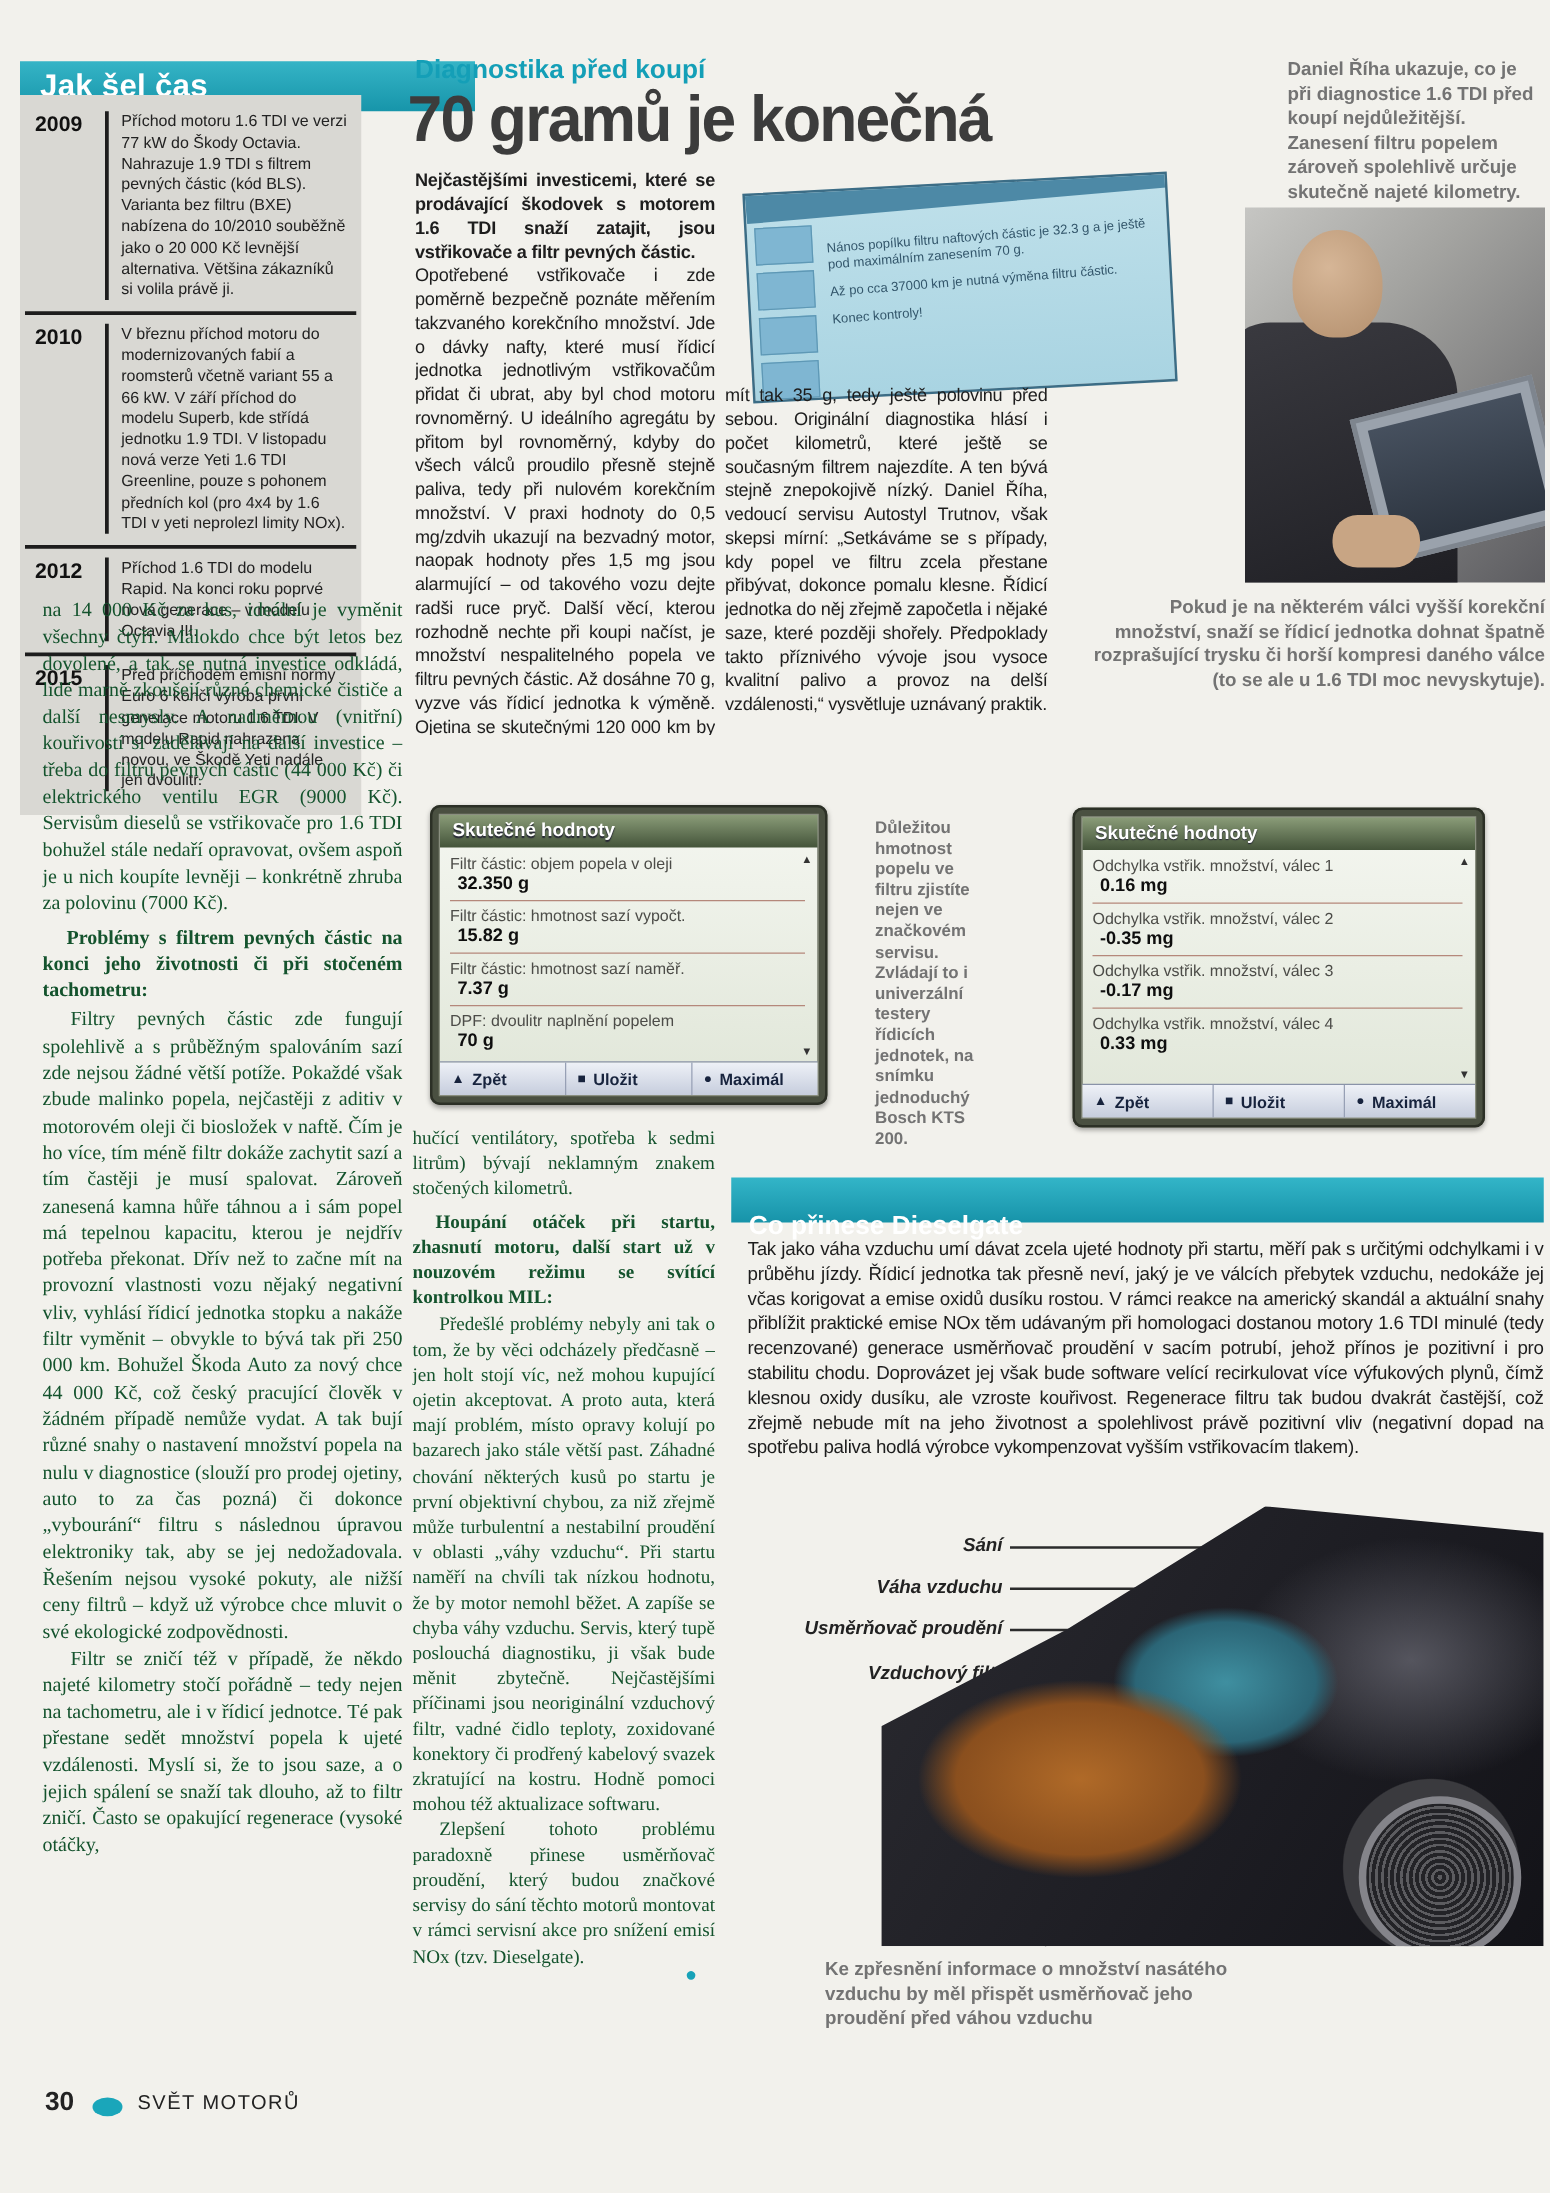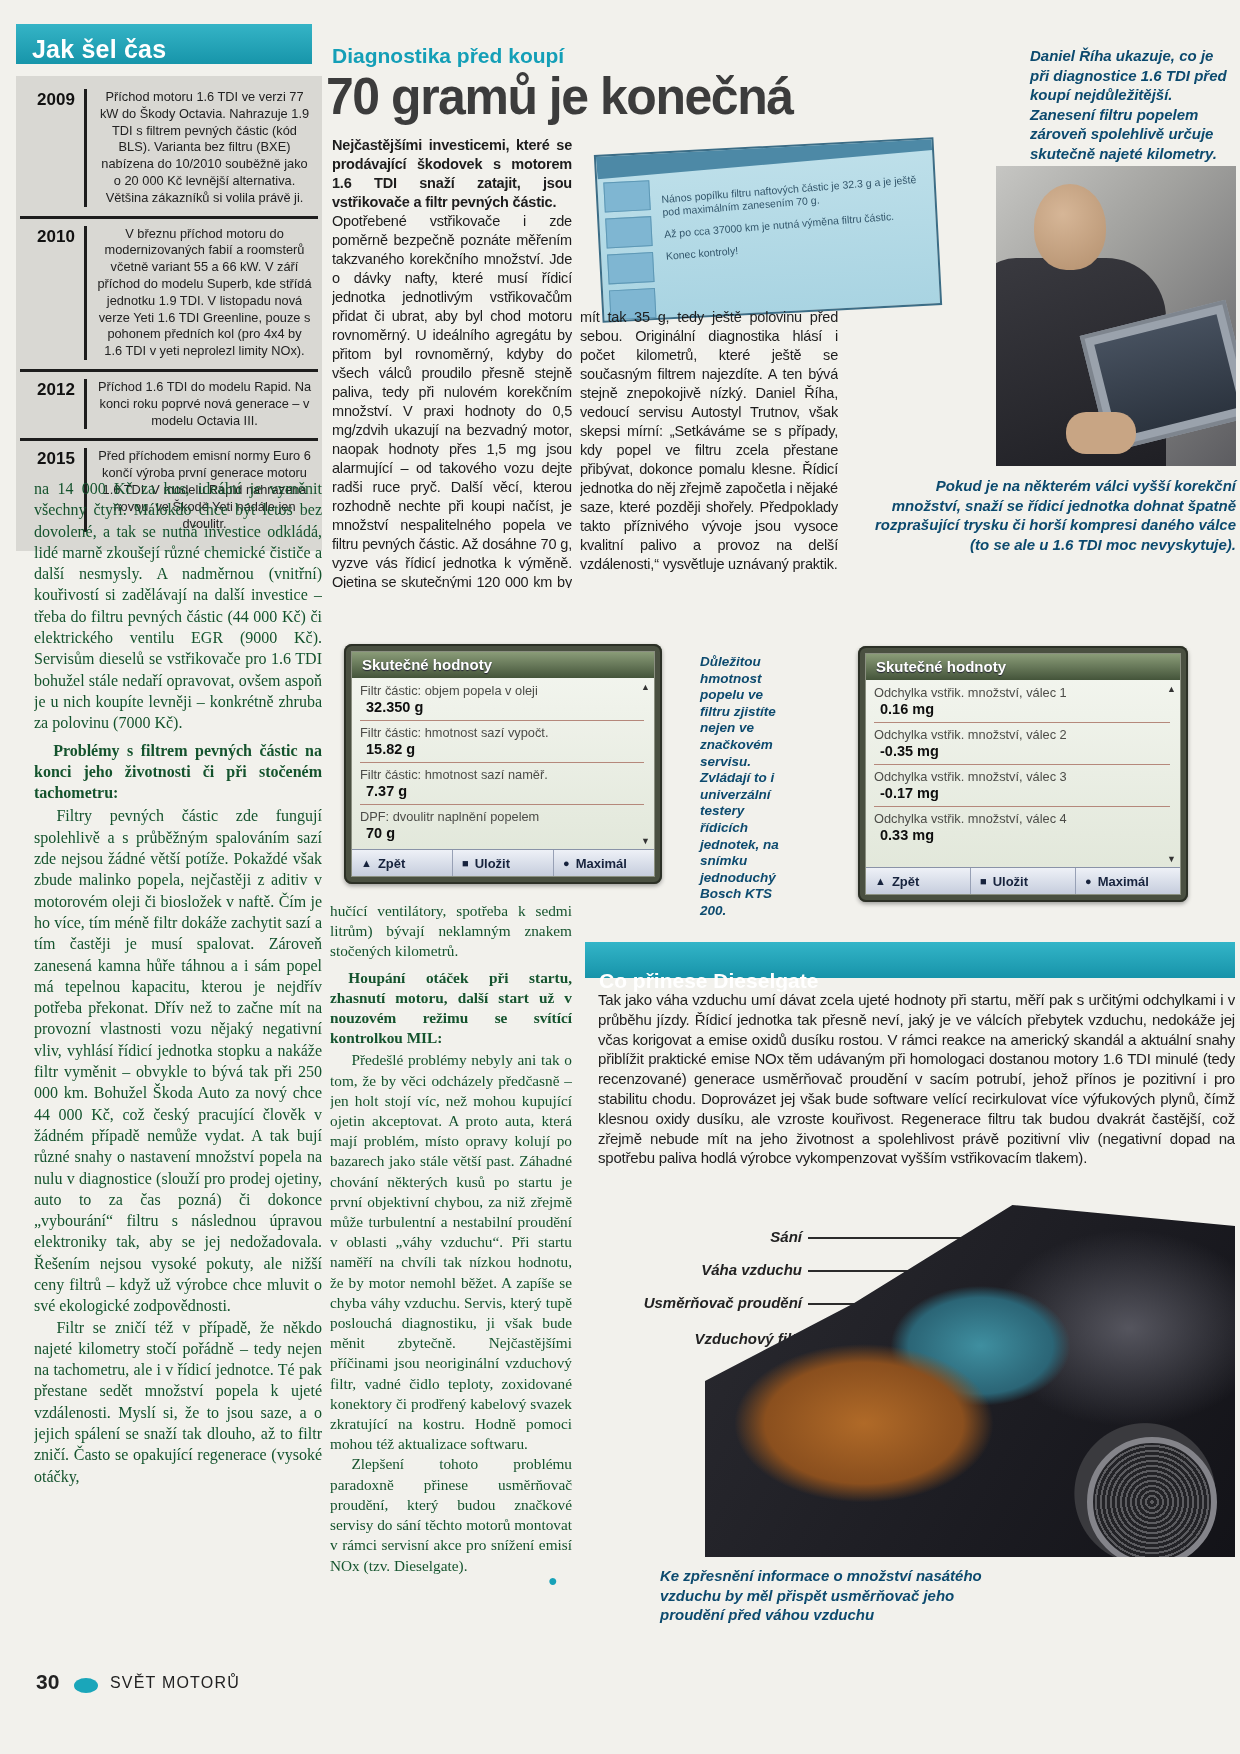--- a/index.html
+++ b/index.html
@@ -1,36 +1,36 @@
 <!DOCTYPE html>
 <html lang="cs"><head>
 <meta charset="utf-8">
 <style>
   html,body{margin:0;padding:0;}
   body{width:1240px;height:1754px;position:relative;background:#f2f1ec;overflow:hidden;
        font-family:"Liberation Sans",sans-serif;color:#1c1c1c;}
   .abs{position:absolute;}
 
   
-  .tl-bar{left:16px;top:24px;width:296px;height:40px;
-    background:linear-gradient(#35b4c6,#1795aa);display:flex;align-items:flex-end;}
+  .tl-bar{left:16px;top:49px;width:364px;height:40px;
+    background:linear-gradient(#35b4c6,#1795aa);display:flex;align-items:center;}
   .tl-bar span{color:#fff;font-weight:bold;font-size:25px;padding-left:16px;letter-spacing:.2px;}
-  .tl-box{left:16px;top:76px;width:306px;background:#d9d8d3;padding:6px 4px 10px 4px;box-sizing:border-box;text-align:center;}
+  .tl-box{left:16px;top:76px;width:273px;background:#d9d8d3;padding:6px 4px 10px 4px;box-sizing:border-box;}
   .tl-row{display:flex;padding:7px 0 9px 0;}
   .tl-row + .tl-row{border-top:3px solid #1d1d1d;}
   .tl-year{width:56px;font-weight:bold;font-size:17px;padding:1px 0 0 8px;color:#111;}
   .tl-text{flex:1;border-left:3px solid #1d1d1d;padding:0 6px 0 10px;font-size:12.8px;line-height:16.8px;color:#222;}
 
   
   .kicker{left:332px;top:44px;font-size:21px;font-weight:bold;color:#149fb7;}
   .big-title{left:326px;top:66px;font-size:52px;font-weight:bold;color:#3c3c3c;
     letter-spacing:-1.5px;transform:scaleX(.96);transform-origin:left top;white-space:nowrap;}
 
   
-  .cap{font-style:italic;font-weight:bold;color:#0c4a6e;font-size:15px;line-height:19.5px;}
+  .cap{font-weight:bold;color:#737373;font-size:15px;line-height:19.5px;}
   .cap-tr{left:1030px;top:46px;width:206px;}
   .cap-mr{left:870px;top:476px;width:366px;text-align:right;}
   .cap-bs{left:700px;top:654px;width:94px;font-size:13.5px;line-height:16.6px;}
   .cap-engine{left:660px;top:1566px;width:360px;}
 
   
   .photo-man{left:996px;top:166px;width:240px;height:300px;overflow:hidden;
     background:linear-gradient(135deg,#c6c6c3 0%,#a3a3a0 35%,#5c5c60 100%);}
   .pm-head{position:absolute;left:38px;top:18px;width:72px;height:86px;border-radius:50% 50% 45% 45%;
     background:radial-gradient(circle at 40% 35%,#d6b697,#b4906e);}

